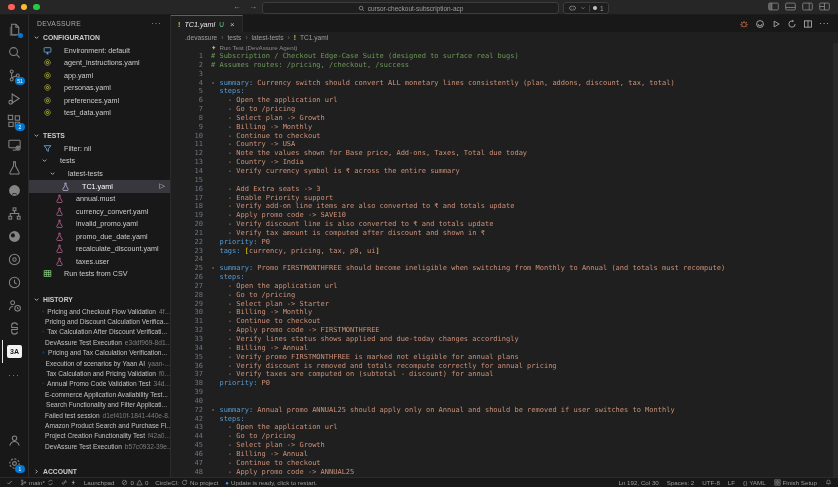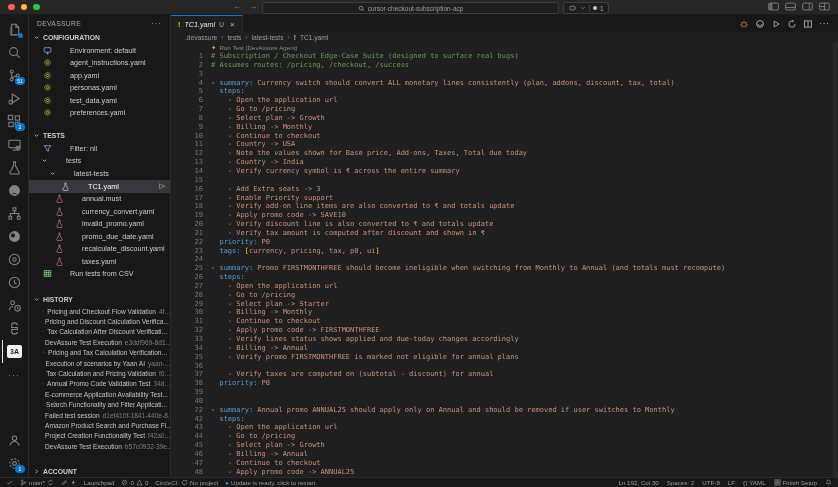--- a/index.html
+++ b/index.html
@@ -38,21 +38,21 @@
     font-size:7px;font-weight:bold;display:flex;align-items:center;justify-content:center;}
   .abspacer{flex:1;}
 
   .sidebar{width:141px;flex:none;background:#181818;border-right:1px solid #2b2b2b;
     font-size:7.2px;overflow:hidden;display:flex;flex-direction:column;}
   .sbheader{height:16px;flex:none;display:flex;align-items:center;padding:0 8px;color:#a8a8a8;
     font-size:6.8px;letter-spacing:.3px;}
   .sbheader .more{margin-left:auto;color:#9a9a9a;font-size:8px;letter-spacing:1px;}
   .secheader{height:13px;display:flex;align-items:center;gap:3px;padding-left:4px;
     font-weight:bold;font-size:6.8px;color:#cccccc;}
-  .row{height:12.5px;display:flex;align-items:center;gap:18px;padding-left:14px;white-space:nowrap;
+  .row{height:12.5px;display:flex;align-items:center;gap:12px;padding-left:14px;white-space:nowrap;
     overflow:hidden;color:#cccccc;}
   .row.sel{background:#37373d;color:#ffffff;height:13px;}
   .row .play{margin-left:auto;margin-right:5px;font-size:7px;color:#d4d4d4;}
   .hrow{height:10.4px;display:flex;align-items:center;gap:3px;padding-left:13px;white-space:nowrap;
     overflow:hidden;font-size:6.6px;color:#c2c2c2;}
   .hrow .hid{color:#7e7e7e;}
   .chev{color:#bdbdbd;}
   .gap1{height:10px;flex:none;}
   .gap2{height:13px;flex:none;}
   .accountrow{height:12px;display:flex;align-items:center;gap:3px;padding-left:4px;font-weight:bold;
@@ -307,29 +307,29 @@
               <circle cx="8" cy="8" r="2"></circle>
             </svg>
             <span>personas.yaml</span>
           </div>
 
           <div class="row">
             <svg width="9" height="9" viewBox="0 0 16 16" fill="none" stroke="#cbcb41" stroke-width="1.6">
               <circle cx="8" cy="8" r="5" stroke-dasharray="2.2 1.6"></circle>
               <circle cx="8" cy="8" r="2"></circle>
             </svg>
-            <span>test_data.yaml</span>
+            <span>preferences.yaml</span>
           </div>
 
           <div class="row">
             <svg width="9" height="9" viewBox="0 0 16 16" fill="none" stroke="#cbcb41" stroke-width="1.6">
               <circle cx="8" cy="8" r="5" stroke-dasharray="2.2 1.6"></circle>
               <circle cx="8" cy="8" r="2"></circle>
             </svg>
-            <span>preferences.yaml</span>
+            <span>test_data.yaml</span>
           </div>
         </div>
 
       <div class="gap1"></div>
 
       <div class="secheader">
         <svg class="chev" width="7" height="7" viewBox="0 0 16 16" fill="none" stroke="currentColor" stroke-width="2">
             <path d="M4 6l4 4 4-4"></path>
           </svg>
         <span>TESTS</span>
@@ -394,21 +394,21 @@
             <svg width="9" height="9" viewBox="0 0 16 16" fill="none" stroke="#d16d9e" stroke-width="1.3">
               <path d="M6.5 2h3M7 2v4.2l-3.6 6.6A1.3 1.3 0 0 0 4.6 15h6.8a1.3 1.3 0 0 0 1.2-2.2L9 6.2V2"></path>
             </svg>
             <span>recalculate_discount.yaml</span>
           </div>
 
           <div class="row" style="padding-left:26px">
             <svg width="9" height="9" viewBox="0 0 16 16" fill="none" stroke="#d16d9e" stroke-width="1.3">
               <path d="M6.5 2h3M7 2v4.2l-3.6 6.6A1.3 1.3 0 0 0 4.6 15h6.8a1.3 1.3 0 0 0 1.2-2.2L9 6.2V2"></path>
             </svg>
-            <span>taxes.yaml</span>
+            <span>taxes.user</span>
           </div>
         </div>
       <div class="row">
         <svg width="9" height="9" viewBox="0 0 16 16" fill="none" stroke="#89d185" stroke-width="1.3">
             <rect x="2" y="3" width="12" height="10"></rect>
             <path d="M2 6.3h12M2 9.6h12M6 3v10M10 3v10"></path>
           </svg>
         <span>Run tests from CSV</span>
       </div>
 
@@ -726,20 +726,21 @@
             <div class="line">
               <span class="ln">34</span>
               <span class="codetext"><span class="t-s">    - Billing -&gt; Annual</span></span>
             </div>
             <div class="line">
               <span class="ln">35</span>
               <span class="codetext"><span class="t-s">    - Verify promo FIRSTMONTHFREE is marked not eligible for annual plans</span></span>
             </div>
             <div class="line">
               <span class="ln">36</span>
+              <span class="codetext"><span class="t-s">    - Verify discount is removed and totals recompute correctly for annual pricing</span></span>
             </div>
             <div class="line">
               <span class="ln">37</span>
               <span class="codetext"><span class="t-s">    - Verify taxes are computed on (subtotal - discount) for annual</span></span>
             </div>
             <div class="line">
               <span class="ln">38</span>
               <span class="codetext"><span class="t-p">  </span><span class="t-k">priority:</span><span class="t-s"> P0</span></span>
             </div>
             <div class="line">

